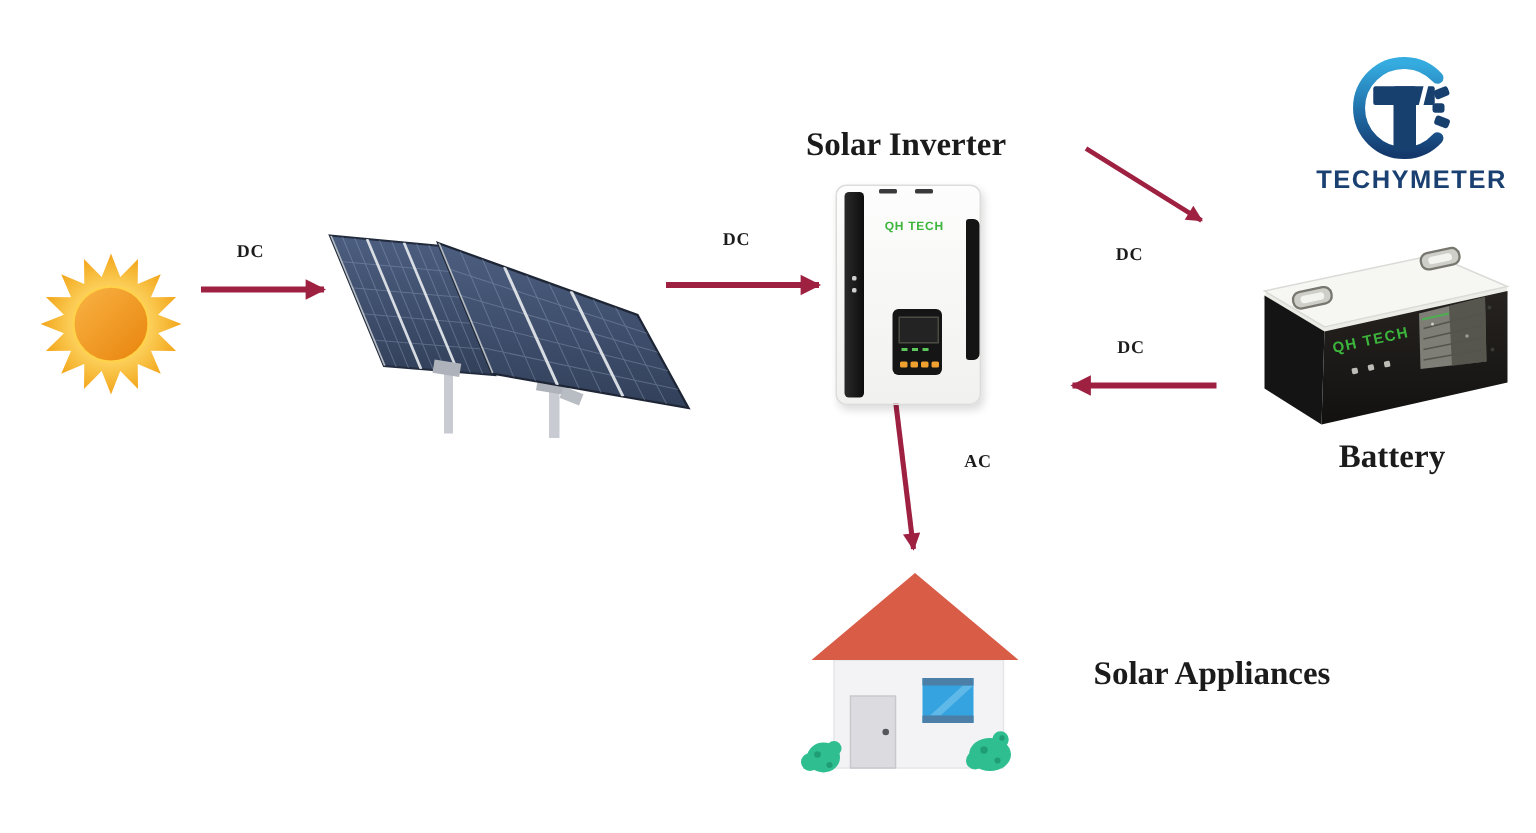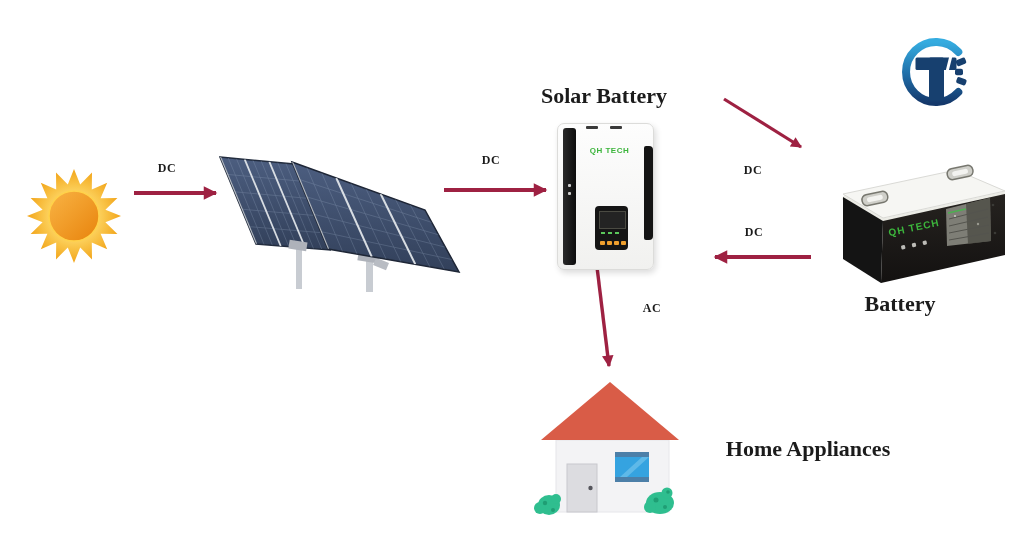--- a/index.html
+++ b/index.html
@@ -251,18 +251,19 @@
       <span></span>
       <span></span>
   </div>
 
   <div class="lbl flow" style="left:167px;top:168px;">DC</div>
   <div class="lbl flow" style="left:491px;top:160px;">DC</div>
   <div class="lbl flow" style="left:753px;top:170px;">DC</div>
   <div class="lbl flow" style="left:754px;top:232px;">DC</div>
   <div class="lbl flow" style="left:652px;top:308px;">AC</div>
 
-  <div class="lbl big" style="left:604px;top:96px;">Solar Battery</div>
-  <div class="lbl big" style="left:900px;top:304px;">Battery</div>
-  <div class="lbl big" style="left:808px;top:449px;">Home Appliances</div>
-
+  <div class="lbl big" style="left:604px;top:96px;">Solar Inverter</div>
+  <div class="lbl big" style="left:928px;top:304px;">Battery</div>
+  <div class="lbl big" style="left:808px;top:449px;">Solar Appliances</div>
+
+  <div class="logo-text">TECHYMETER</div>
 
 </div>
 
 </body></html>

